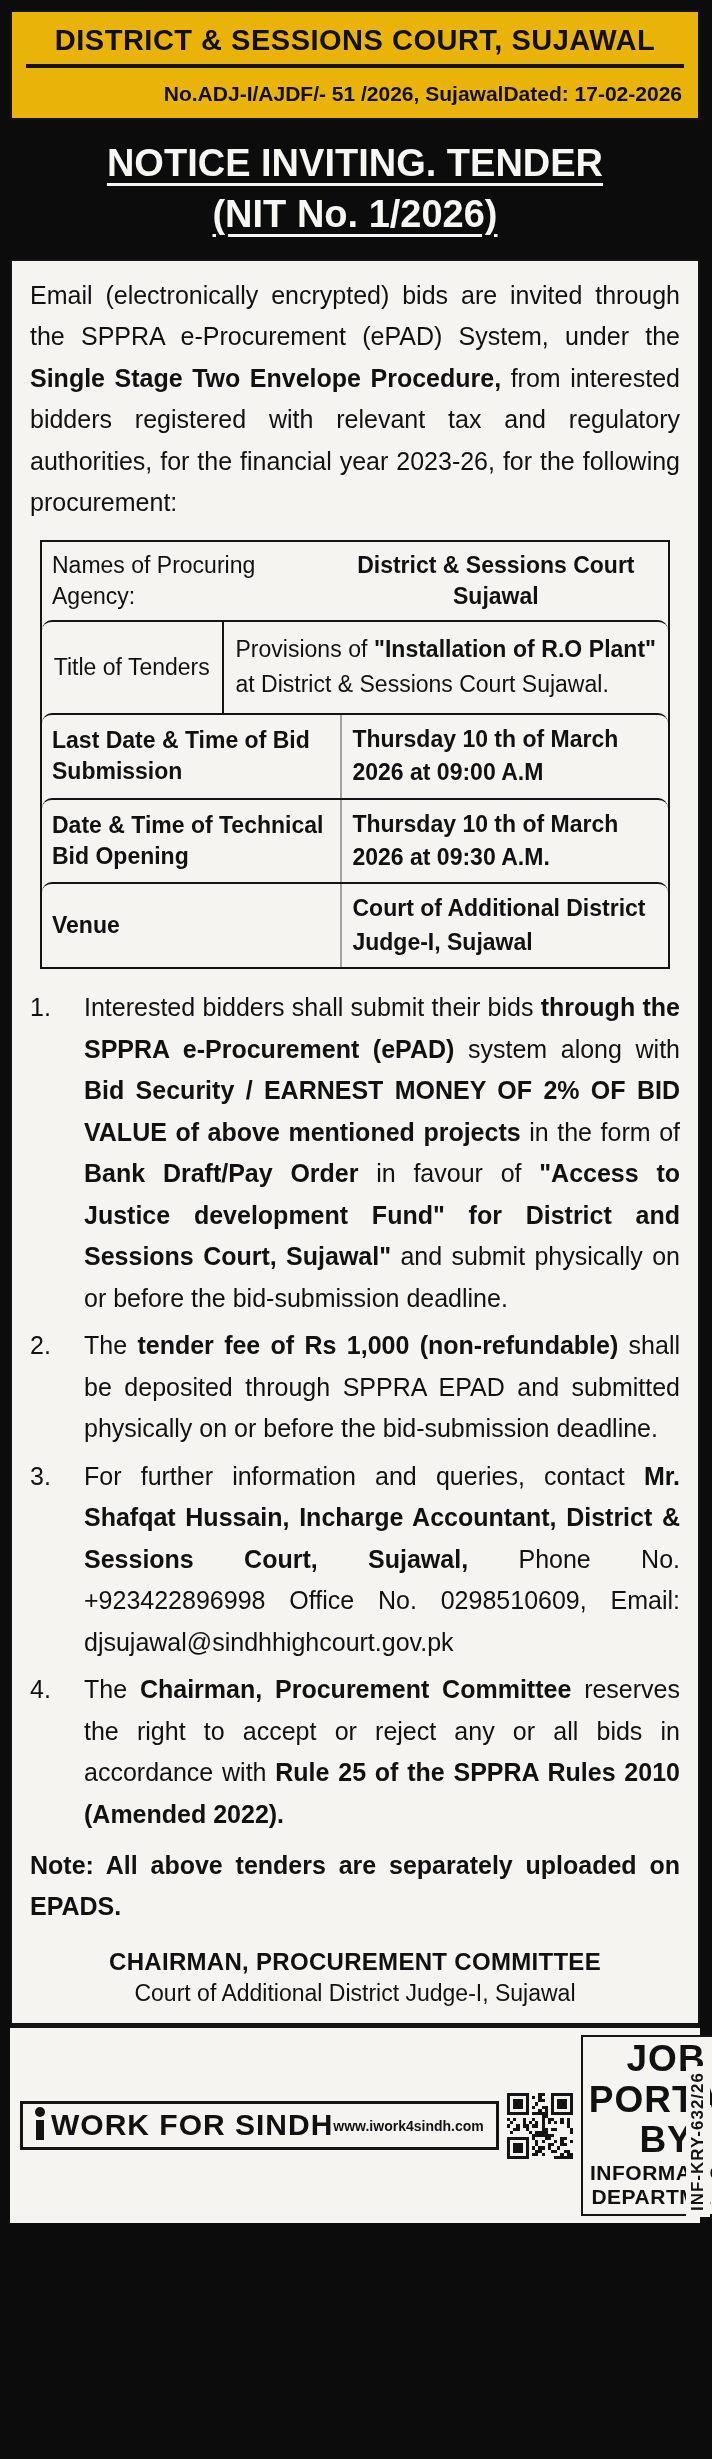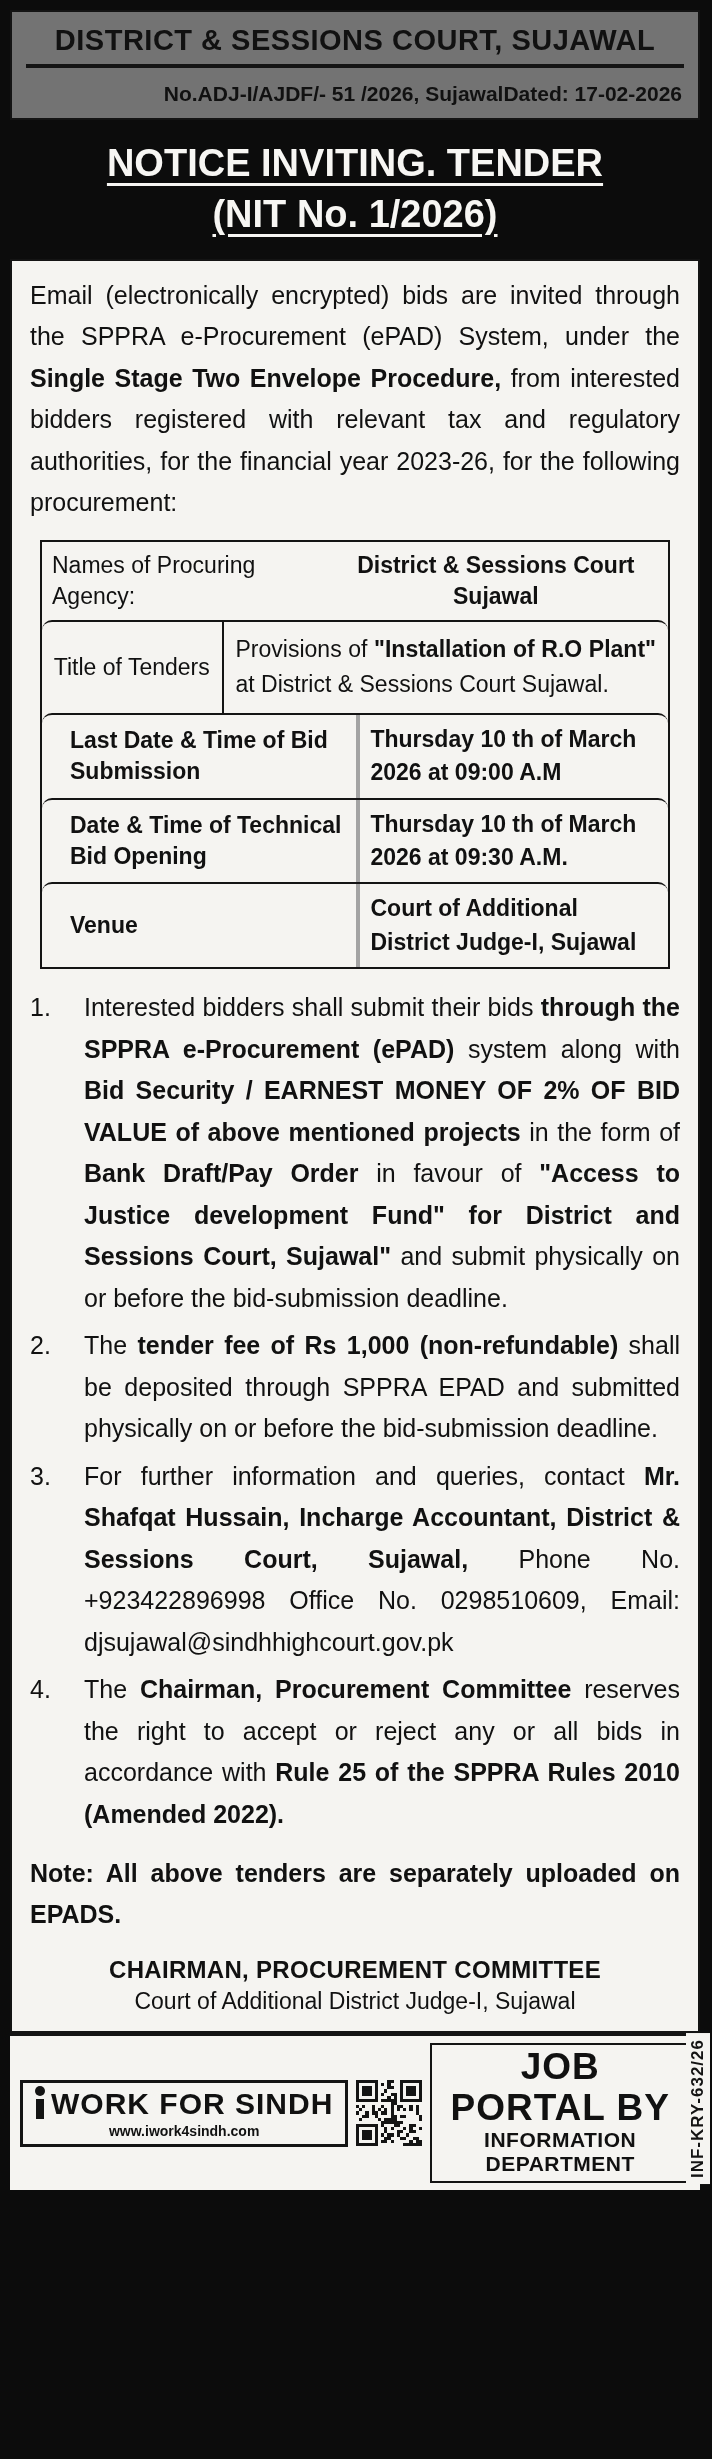--- a/index.html
+++ b/index.html
@@ -1,21 +1,21 @@
 <!DOCTYPE html>
 <html><head>
 <meta charset="utf-8">
 <style>
   html,body{margin:0;padding:0;background:#0c0c0c;}
   body{font-family:"Liberation Sans","DejaVu Sans",sans-serif;color:#111;}
   .page{position:relative;width:712px;box-sizing:border-box;background:#0c0c0c;padding:10px 12px 10px 10px;margin:0;}
   .b{font-weight:bold;}
 
   
-  .header-box{background:#737373;border:2px solid #141414;padding:12px 14px 12px 14px;}
+  .header-box{background:#eab308;border:2px solid #141414;padding:12px 14px 12px 14px;}
   .h-title{font-size:29px;font-weight:bold;text-align:center;letter-spacing:.5px;
            border-bottom:4px solid #141414;padding-bottom:7px;line-height:1.15;}
   .h-meta{display:flex;justify-content:flex-end;margin-top:14px;font-size:21px;font-weight:bold;padding:0 2px;}
 
   
   .banner{background:#0c0c0c;color:#f7f6f3;text-align:center;padding:18px 0 20px;}
   .banner div{font-size:38px;font-weight:bold;line-height:1.32;
               text-decoration:underline;text-decoration-thickness:3px;text-underline-offset:7px;}
 
   
@@ -24,39 +24,39 @@
 
   
   .ttable{border:2px solid #141414;margin:16px 10px 0;}
   .trow{display:flex;border-top:2px solid #141414;border-radius:10px;}
   .trow:first-child{border-top:none;}
   .tcell{padding:8px 10px;font-size:23px;line-height:1.35;box-sizing:border-box;}
   .r1-label{flex:0 0 45%;display:flex;align-items:center;}
   .r1-value{flex:1;font-weight:bold;text-align:center;}
   .r2-left{flex:0 0 29%;border-right:2px solid #141414;display:flex;align-items:center;justify-content:center;text-align:center;}
   .r2-right{flex:1;text-align:justify;line-height:1.55;padding:10px 12px;}
-  .rl{flex:0 0 48%;border-right:4px solid #a3a3a3;font-weight:bold;display:flex;align-items:center;margin-left:18px;}
+  .rl{flex:0 0 48%;border-right:2px solid #a3a3a3;font-weight:bold;display:flex;align-items:center;}
   .rv{flex:1;display:flex;align-items:center;line-height:1.45;}
   .rv-inner{max-width:300px;font-weight:bold;}
 
   
   .nlist{margin-top:18px;}
   .li{display:flex;margin-top:6px;}
   .li-num{flex:0 0 54px;font-size:25px;line-height:1.66;}
   .li-text{flex:1;font-size:25px;line-height:1.66;text-align:justify;}
 
-  .note{margin:18px 0 0;font-size:25px;line-height:1.62;text-align:justify;font-weight:bold;}
+  .note{margin:10px 0 0;font-size:25px;line-height:1.62;text-align:justify;font-weight:bold;}
 
   .sig{margin-top:22px;text-align:center;}
   .sig-1{font-size:24px;font-weight:bold;letter-spacing:.3px;}
   .sig-2{font-size:23px;margin-top:4px;}
 
   
   .fbanner{background:#f5f4f1;border-top:3px solid #141414;display:flex;align-items:center;padding:7px 10px;gap:8px;}
-  .fleft{border:3px solid #141414;padding:3px 12px 5px;display:flex;flex-direction:column;align-items:center;background:#f5f4f1;}
+  .fleft{border:3px solid #141414;padding:3px 12px 5px;display:flex;flex-direction:row;align-items:center;background:#f5f4f1;}
   .brand-row{display:flex;align-items:flex-end;gap:6px;}
   .brand-i{display:flex;flex-direction:column;align-items:center;gap:3px;padding-bottom:2px;}
   .brand-i .dot{width:10px;height:10px;border-radius:50%;background:#141414;}
   .brand-i .stem{width:8px;height:20px;background:#141414;}
   .brand-txt{font-size:30px;font-weight:bold;letter-spacing:1px;white-space:nowrap;}
   .brand-url{font-size:14px;font-weight:bold;margin-top:2px;}
   .qr{flex:0 0 auto;}
   .fright{flex:1;border:2px solid #141414;text-align:center;padding:2px 6px 5px;background:#f5f4f1;}
   .fr-1{font-size:37px;font-weight:bold;letter-spacing:1px;line-height:1.1;}
   .fr-2{font-size:21px;font-weight:bold;letter-spacing:.5px;}

